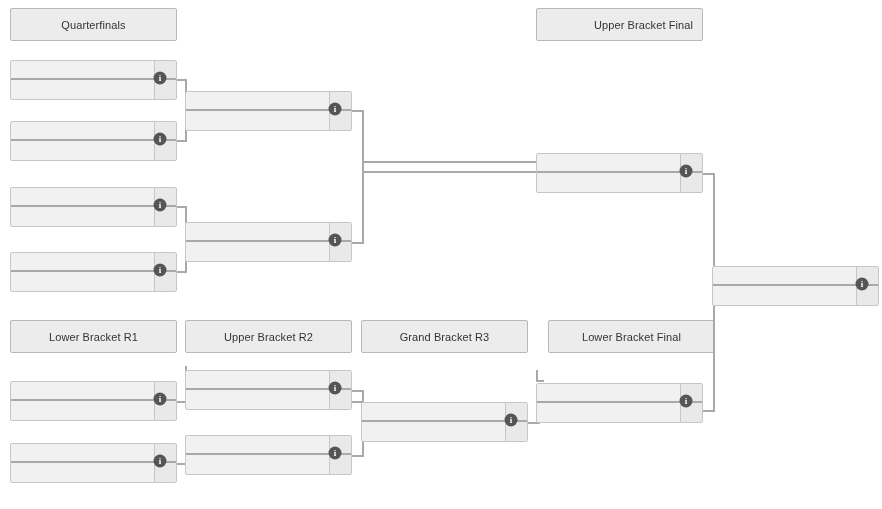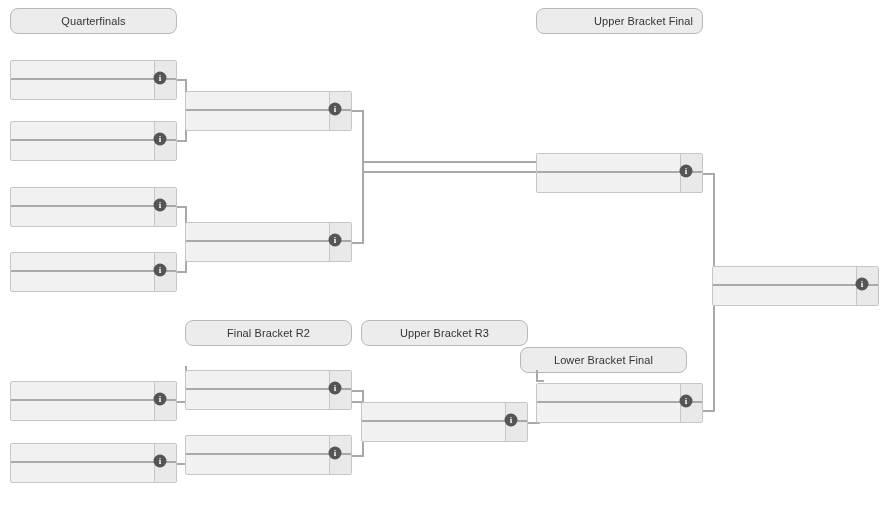--- a/index.html
+++ b/index.html
@@ -12,24 +12,24 @@
     position: relative;
     width: 882px;
     height: 509px;
     background: #ffffff;
     overflow: hidden;
   }
 
   
   .round-header {
     position: absolute;
-    height: 26px;
+    height: 33px;
     background: #ececec;
     border: 1px solid #b8b8b8;
-    border-radius: 8px;
+    border-radius: 2px;
     display: flex;
     align-items: center;
     justify-content: center;
     font-size: 11px;
     color: #333333;
     letter-spacing: 0.1px;
     white-space: nowrap;
   }
 
   
@@ -108,27 +108,30 @@
 
 <div id="bracket-root">
 
   <div class="round-header" style="left:10px; top:8px; width:167px;">
     <span>Quarterfinals</span>
   </div>
   <div class="round-header" style="left:536px; top:8px; width:167px;padding-left:48px;">
     <span>Upper Bracket Final</span>
   </div>
 
+  <div class="round-header" style="left:10px; top:320px; width:167px;">
+    <span>Lower Bracket R1</span>
+  </div>
   <div class="round-header" style="left:185px; top:320px; width:167px;">
-    <span>Final Bracket R2</span>
+    <span>Upper Bracket R2</span>
   </div>
   <div class="round-header" style="left:361px; top:320px; width:167px;">
-    <span>Upper Bracket R3</span>
-  </div>
-  <div class="round-header" style="left:520px; top:320px; width:167px;margin-top:27px;">
+    <span>Grand Bracket R3</span>
+  </div>
+  <div class="round-header" style="left:548px; top:320px; width:167px;">
     <span>Lower Bracket Final</span>
   </div>
 
   <div class="conn h" style="left:177px; top:79px;  width:10px;"></div>
   <div class="conn v" style="left:185px; top:79px;  height:32px;"></div>
 
   <div class="conn h" style="left:177px; top:140px; width:10px;"></div>
   <div class="conn v" style="left:185px; top:111px; height:31px;"></div>
 
   <div class="conn h" style="left:177px; top:206px; width:10px;"></div>

